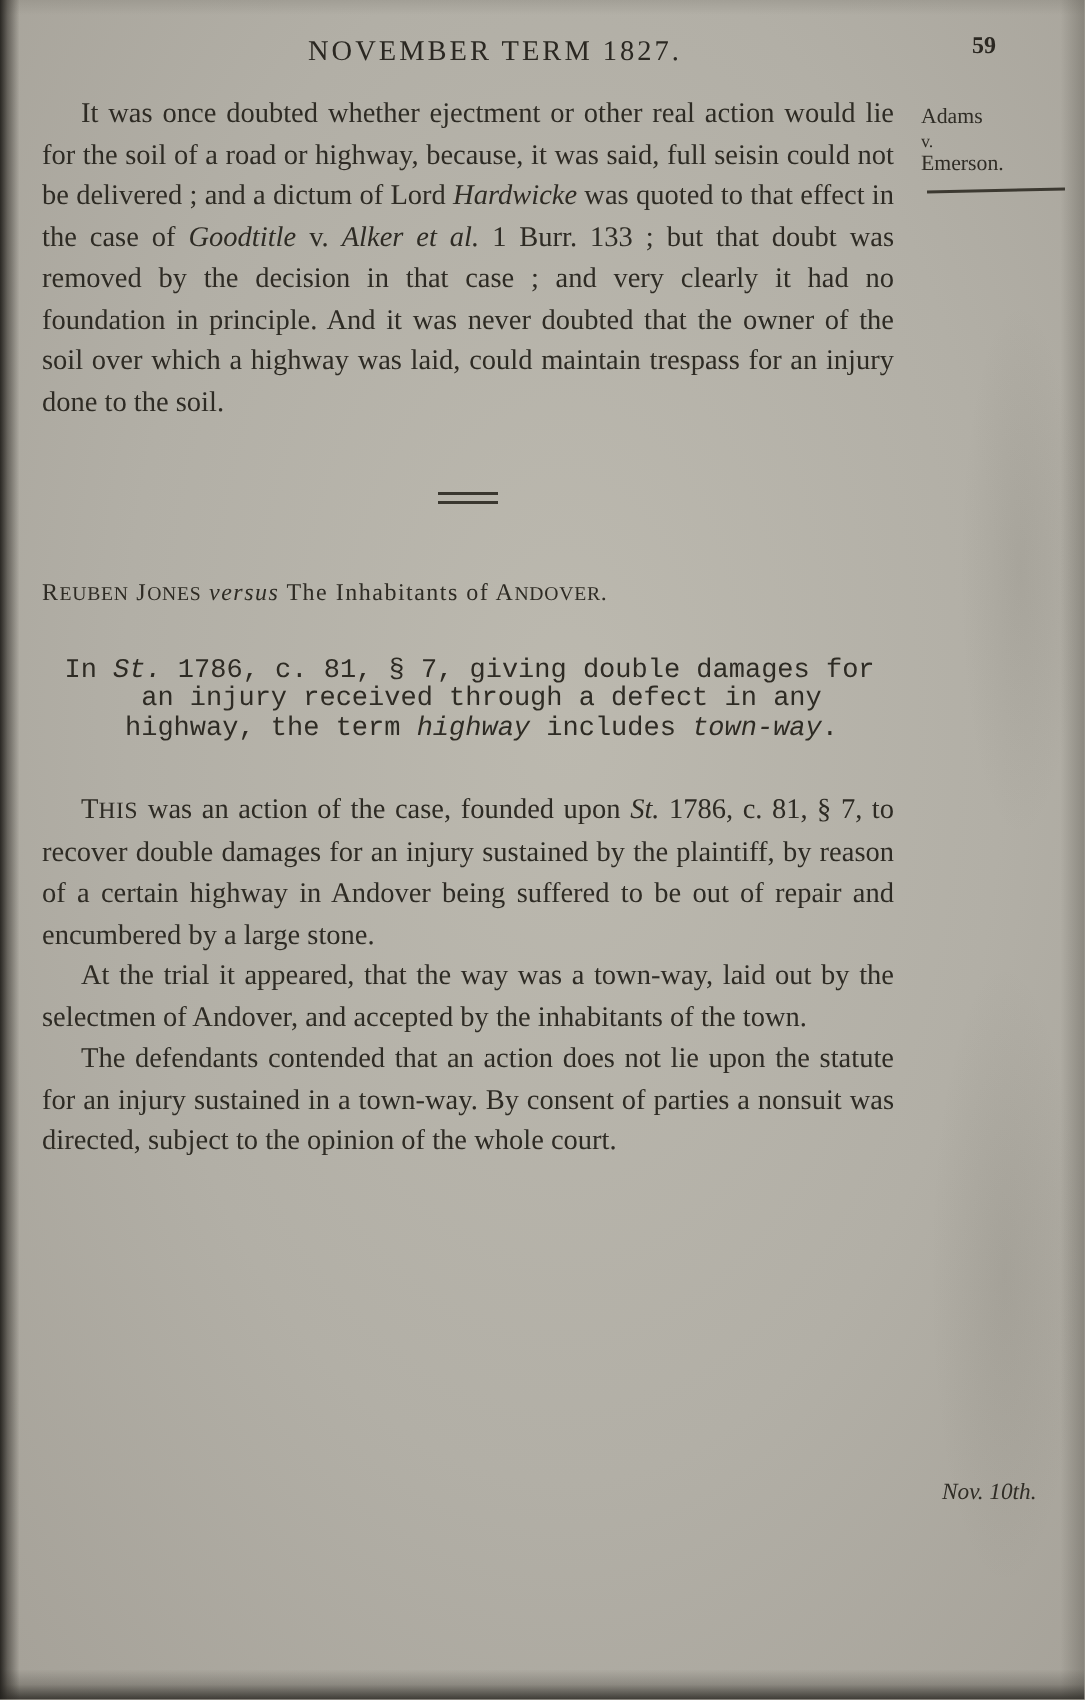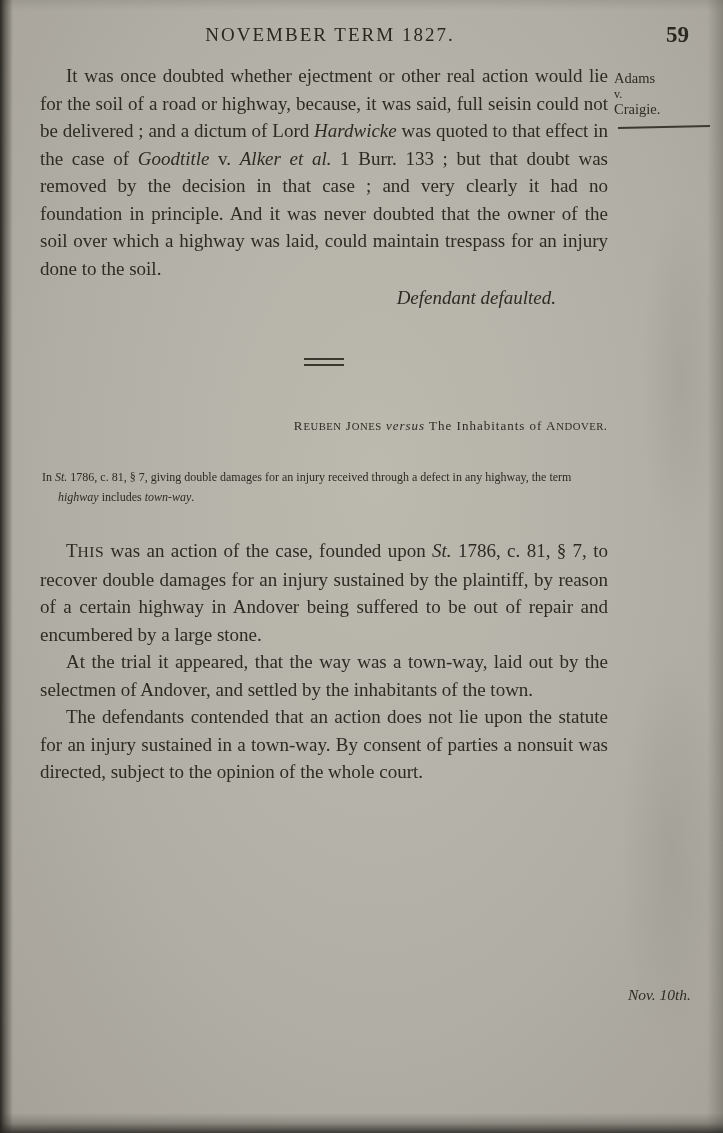--- a/index.html
+++ b/index.html
@@ -18,50 +18,51 @@
       radial-gradient(ellipse at 52% 42%, #bcb9af 0%, #b2afa6 55%, #a5a198 100%);
     font-family: "Liberation Serif", "DejaVu Serif", serif;
     color: #2e2b24;
   }
   .running-header {
     position: absolute; top: 24px; left: 40px; width: 580px;
     text-align: center; font-size: 19px; letter-spacing: 2px;
     color: #2b2822;
   }
   .page-number {
-    position: absolute; top: 22px; left: 666px;
-    font-size: 23px; font-weight: bold; color: #2b2822;
+    position: absolute; top: 22px; left: 648px;
+    font-size: 16px; font-weight: bold; color: #2b2822;
   }
   .main {
-    position: absolute; top: 62px; left: 40px; width: 568px;
+    position: absolute; top: 62px; left: 28px; width: 568px;
     font-size: 19px; line-height: 27.5px; text-align: justify;
   }
   .main p { margin: 0; }
   .body-para { text-indent: 26px; }
   .disposition {
     text-align: right; padding-right: 52px;
     font-style: italic; margin-top: 2px !important;
   }
   .divider {
     width: 40px; height: 4px;
     border-top: 2px solid #3a372f;
     border-bottom: 2px solid #3a372f;
     margin: 46px auto 46px auto;
   }
   .case-title {
     margin: 0 0 28px 0; font-weight: normal;
-    text-align: right; font-size: 13px; letter-spacing: 1px;
+    text-align: left; font-size: 16px; letter-spacing: 1px;
     white-space: nowrap;
   }
   .sc { font-size: 0.82em; letter-spacing: 0.5px; }
   .headnote {
-    font-size: 12px; line-height: 19.5px;
+    font-size: 18px; line-height: 19.5px;
     margin: 0 0 30px 2px !important;
     padding-left: 16px; text-indent: -16px;
-    text-align: left;
+    text-align: center;
+    font-family: Liberation Mono, monospace;
   }
   .note-case {
     position: absolute; left: 614px; top: 70px; width: 100px;
     font-size: 14.5px; line-height: 17px;
     color: #2f2c25;
   }
   .note-case .vline { font-size: 12px; line-height: 14px; }
   .note-rule {
     margin: 8px auto 0 auto; width: 92px; height: 0;
     border-top: 2px solid #3c3931;
@@ -81,39 +82,38 @@
 <body>
 
 <div class="page">
 
   <div class="running-header">NOVEMBER TERM 1827.</div>
   <div class="page-number">59</div>
 
   <div class="note-case">
     <div>Adams</div>
     <div class="vline">v.</div>
-    <div>Craigie.</div>
+    <div>Emerson.</div>
     <div class="note-rule"></div>
   </div>
 
   <div class="note-date">Nov. 10th.</div>
 
   <div class="main">
 
     <p class="body-para">It was once doubted whether ejectment or other real action would lie for the soil of a road or highway, because, it was said, full seisin could not be delivered ; and a dictum of Lord <i>Hardwicke</i> was quoted to that effect in the case of <i>Goodtitle</i> v. <i>Alker et al.</i> 1 Burr. 133 ; but that doubt was removed by the decision in that case ; and very clearly it had no foundation in principle.  And it was never doubted that the owner of the soil over which a highway was laid, could maintain trespass for an injury done to the soil.</p>
-    <p class="disposition">Defendant defaulted.</p>
 
     <div class="divider"></div>
 
     <h2 class="case-title">R<span class="sc">EUBEN</span> J<span class="sc">ONES</span> <i>versus</i> The Inhabitants of A<span class="sc">NDOVER</span>.</h2>
 
     <p class="headnote">In <i>St.</i> 1786, c. 81, § 7, giving double damages for an injury received through a defect in any highway, the term <i>highway</i> includes <i>town-way</i>.</p>
 
     <p class="body-para">T<span class="sc">HIS</span> was an action of the case, founded upon <i>St.</i> 1786, c. 81, § 7, to recover double damages for an injury sustained by the plaintiff, by reason of a certain highway in Andover being suffered to be out of repair and encumbered by a large stone.</p>
-    <p class="body-para">At the trial it appeared, that the way was a town-way, laid out by the selectmen of Andover, and settled by the inhabitants of the town.</p>
+    <p class="body-para">At the trial it appeared, that the way was a town-way, laid out by the selectmen of Andover, and accepted by the inhabitants of the town.</p>
     <p class="body-para">The defendants contended that an action does not lie upon the statute for an injury sustained in a town-way.  By consent of parties a nonsuit was directed, subject to the opinion of the whole court.</p>
 
   </div>
 
   <div class="smudge" style="left:640px; top:200px; width:80px; height:360px;"></div>
   <div class="smudge" style="left:620px; top:640px; width:100px; height:420px;"></div>
 
 </div>
 
 </body></html>

